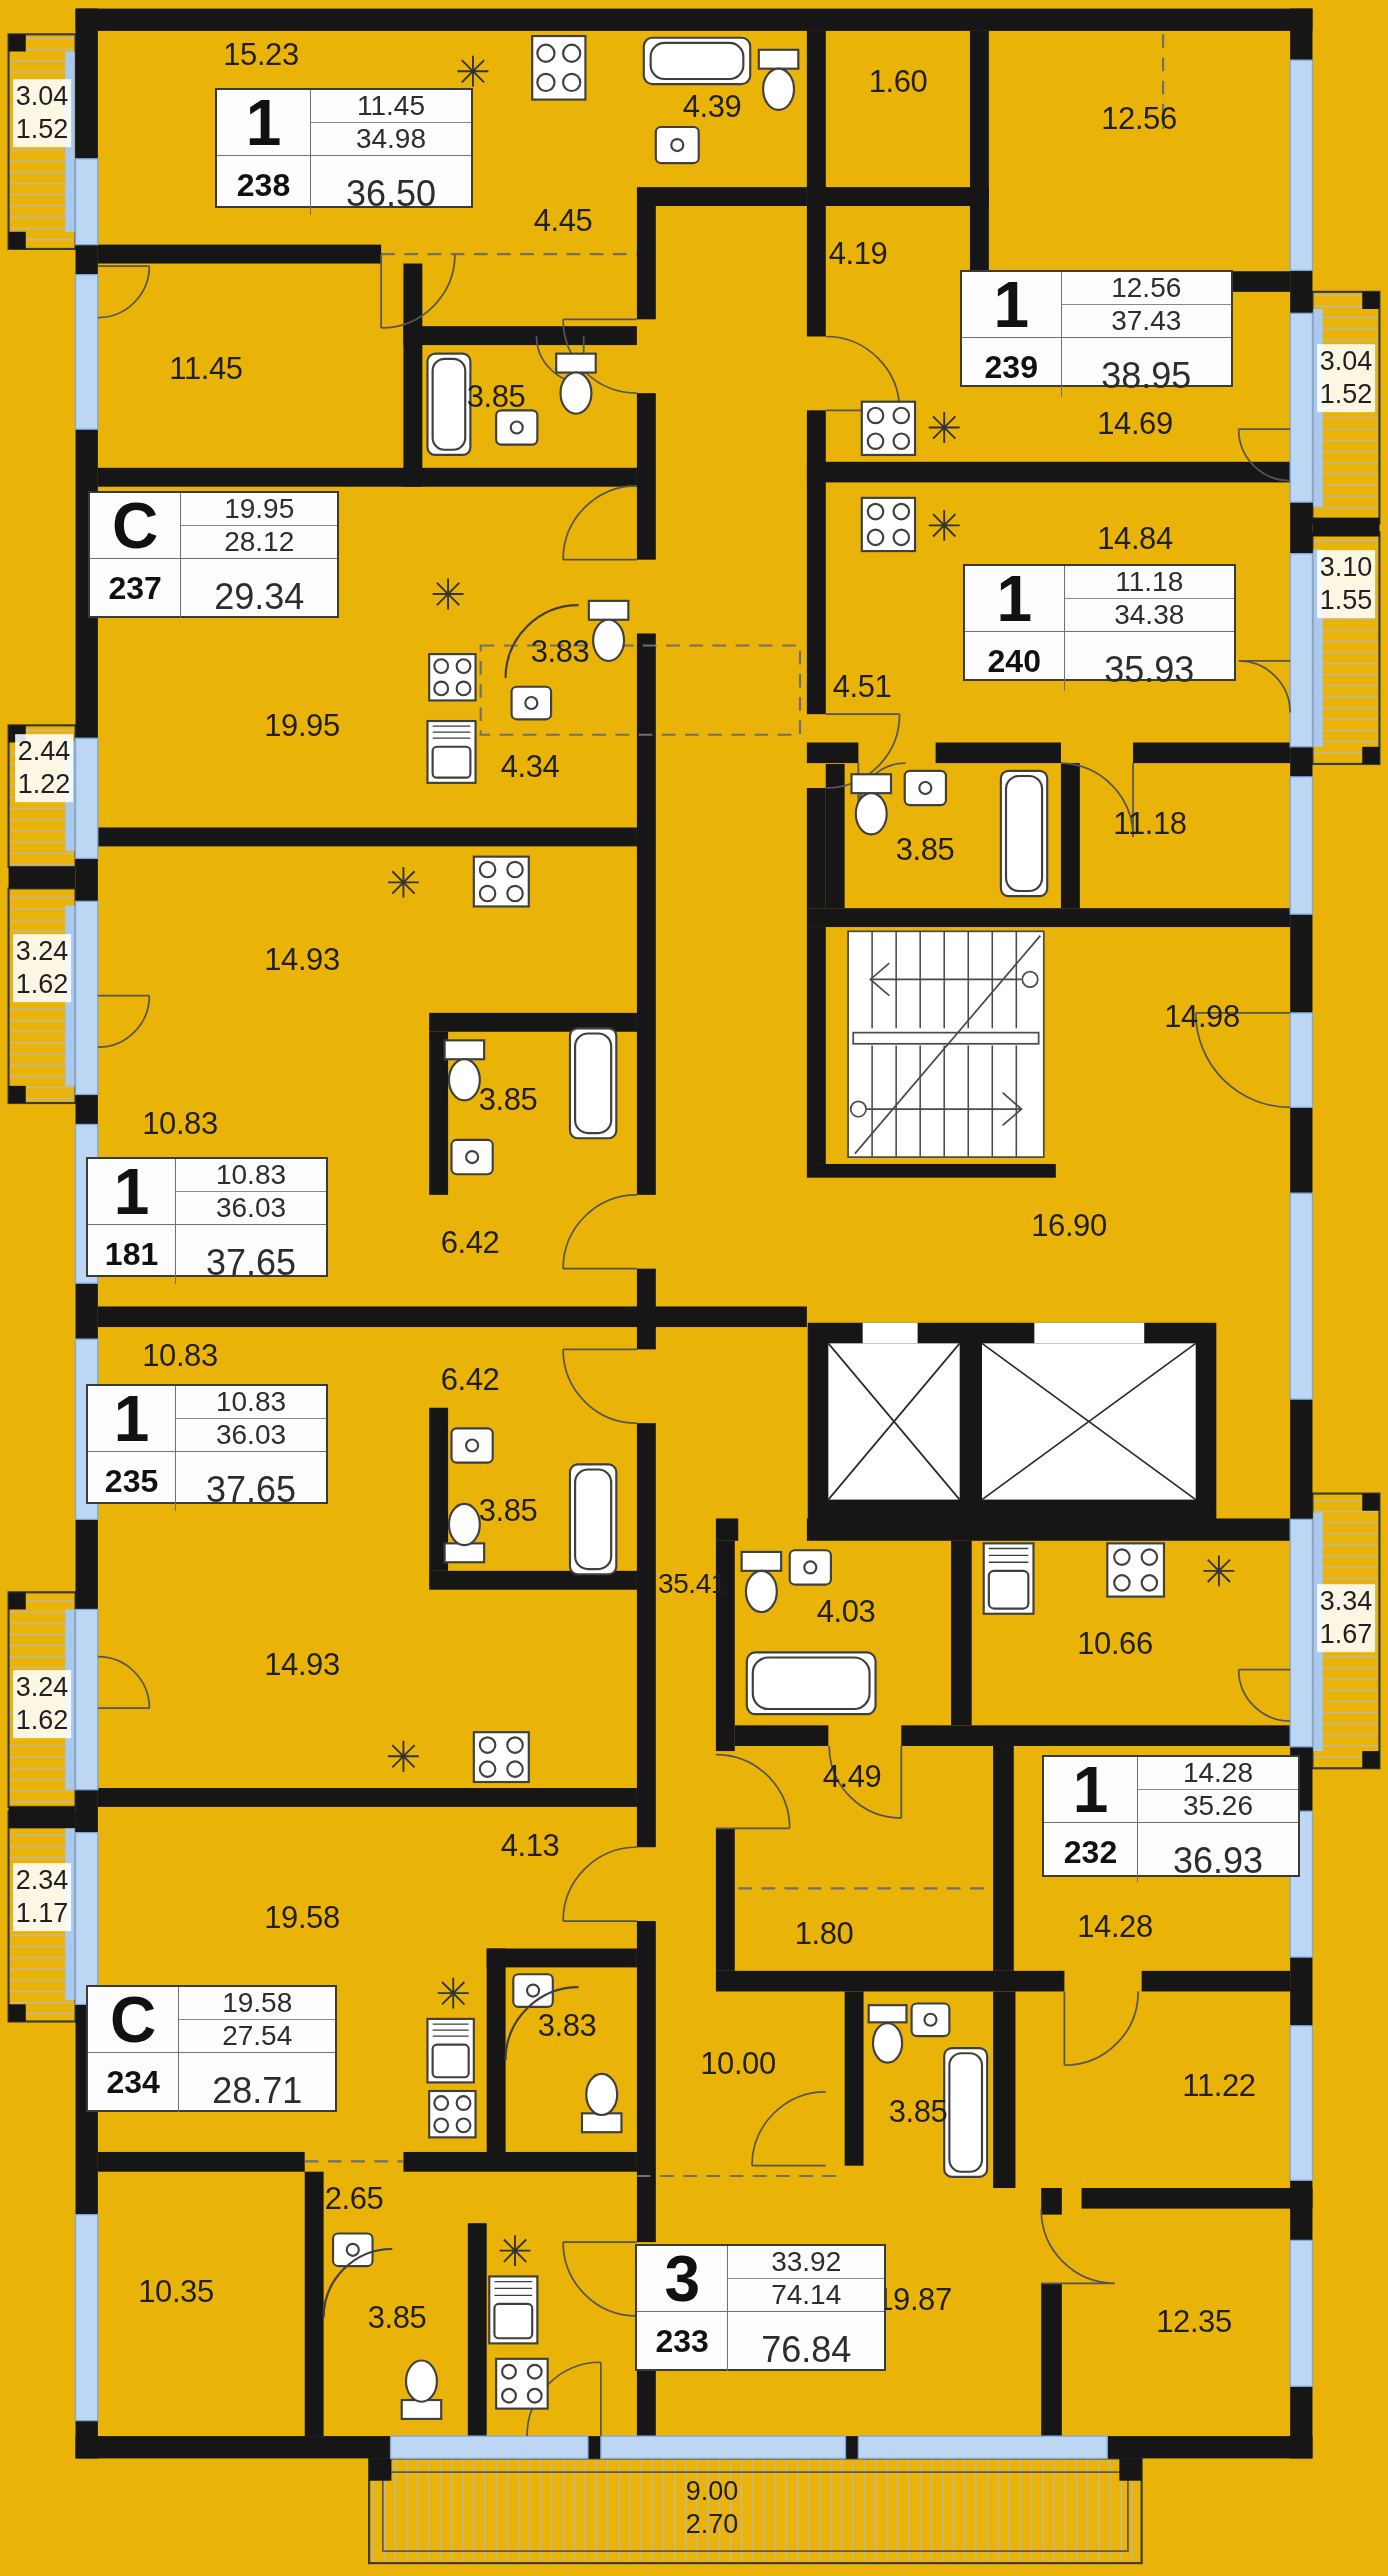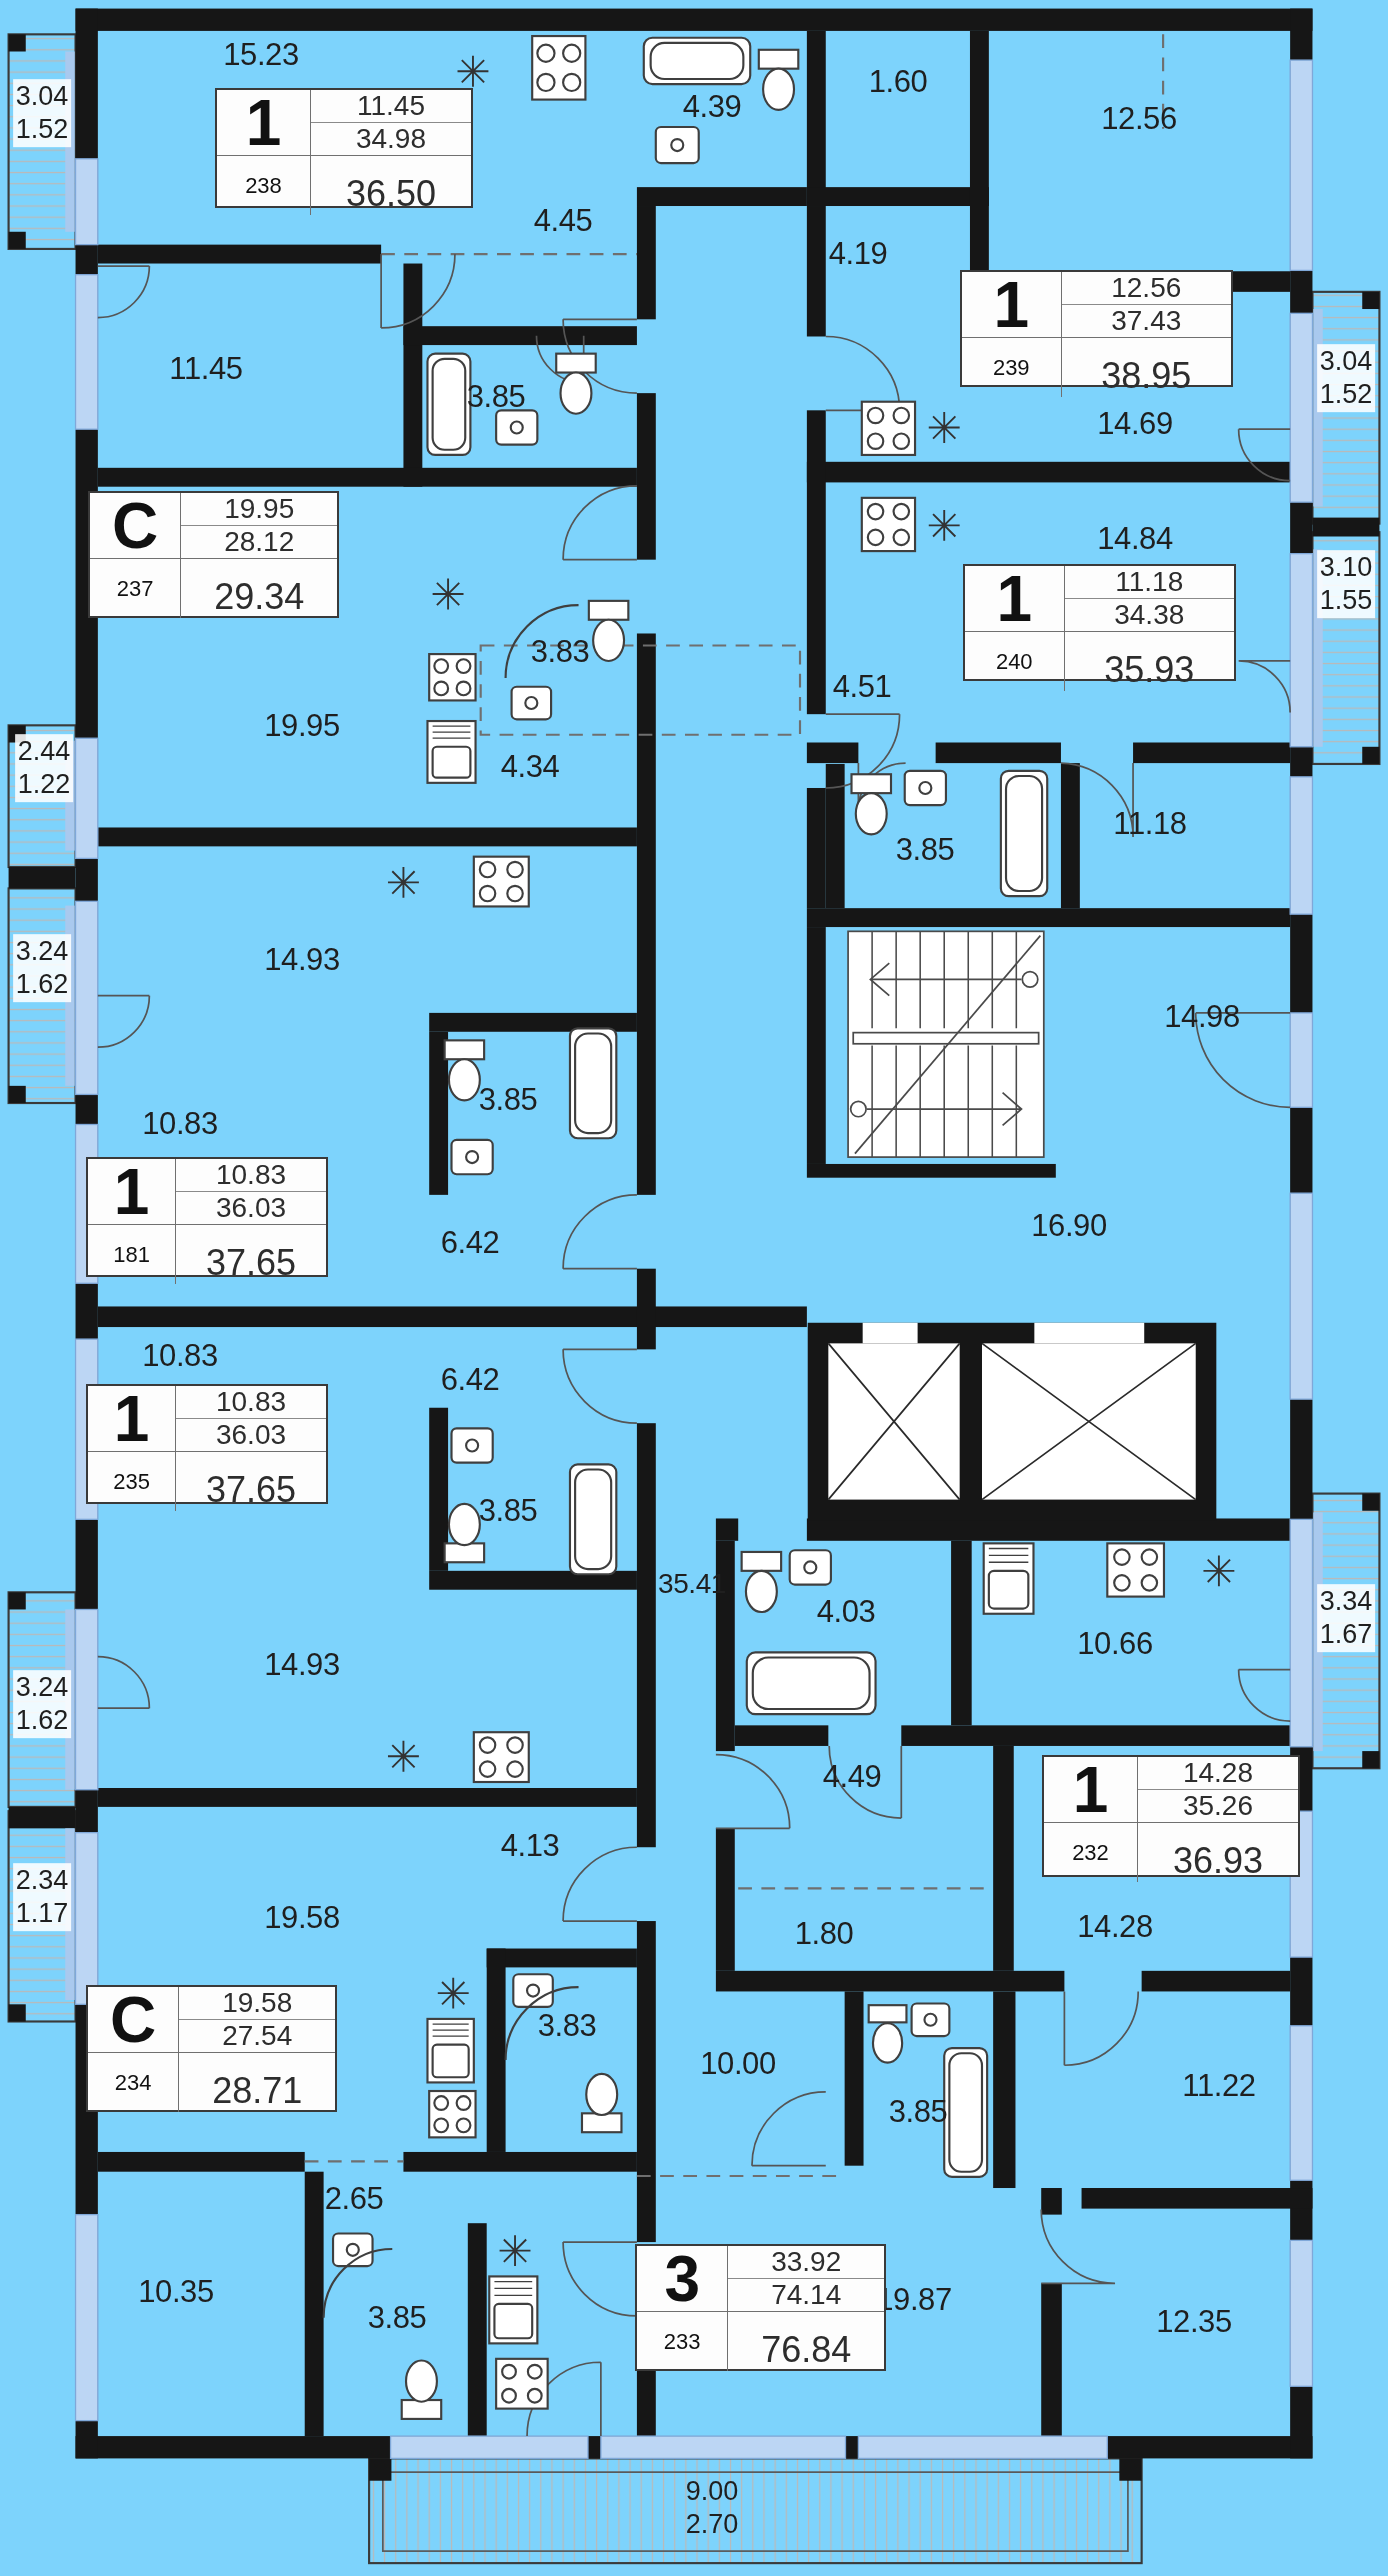--- a/index.html
+++ b/index.html
@@ -1,33 +1,33 @@
 <!DOCTYPE html>
 <html style="font-size:13.7px"><head>
 <meta charset="utf-8">
 <style>
   html,body{margin:0;padding:0;background:#ffffff;}
   body{width:1388px;height:2576px;font-family:"Liberation Sans",sans-serif;}
-  #plan{position:relative;width:1388px;height:2576px;overflow:hidden;background:#7dd3fc;}
+  #plan{position:relative;width:1388px;height:2576px;overflow:hidden;background:#eab308;}
   #plan svg{position:absolute;left:0;top:0;}
   .wall rect{fill:#161616;}
   .thinline{stroke:#3f3f3f;stroke-width:2.5;fill:none;}
   .fixture{stroke:#3f3f3f;stroke-width:2.5;fill:#ffffff;}
   .door{stroke:#555;stroke-width:2;fill:none;}
   .dash{stroke:#6f6f6f;stroke-width:2.5;fill:none;stroke-dasharray:16 11;}
   .win rect{fill:#bcd6f4;stroke:#7fa8d9;stroke-width:1.5;}
   .glz{fill:#a9c9ee;}
   .rl{position:absolute;transform:translate(-50%,-50%);font-size:31px;color:#1f1f1f;white-space:nowrap;letter-spacing:-0.4px;}
   .bl{position:absolute;transform:translate(-50%,-50%);font-size:27px;line-height:1.22;color:#1f1f1f;text-align:center;background:rgba(255,255,255,.88);padding:0.9px 2.6px;}
   .card{position:absolute;display:grid;grid-template-columns:37% 63%;grid-template-rows:1fr 1fr 1.05fr;background:#fdfdfd;border:2.1px solid #3a3a3a;box-sizing:border-box;}
   .card div{display:flex;align-items:center;justify-content:center;box-sizing:border-box;}
   .c-type{grid-column:1;grid-row:1/3;font-size:64px;font-weight:700;color:#111;border-right:1.3px solid #707070;border-bottom:1.3px solid #707070;}
   .c-a1{grid-column:2;grid-row:1;font-size:28px;color:#2d2d2d;border-bottom:1.3px solid #8a8a8a;}
   .c-a2{grid-column:2;grid-row:2;font-size:28px;color:#2d2d2d;border-bottom:1.3px solid #707070;}
-  .c-no{grid-column:1;grid-row:3;font-size:22px;font-weight:400;color:#111;border-right:1.3px solid #707070;}
+  .c-no{grid-column:1;grid-row:3;font-size:32px;font-weight:700;color:#111;border-right:1.3px solid #707070;}
   .c-a3{grid-column:2;grid-row:3;font-size:36px;color:#2d2d2d;margin-top:17px;}
 </style>
 </head>
 <body>
 
 <div id="plan">
 <svg width="1388" height="2576" viewBox="0 0 1617 3001">
   <defs>
     <pattern id="hatchH" width="10" height="13" patternUnits="userSpaceOnUse">
           <path d="M0,6 H10" stroke="#b9b9b9" stroke-width="1.5"></path>

